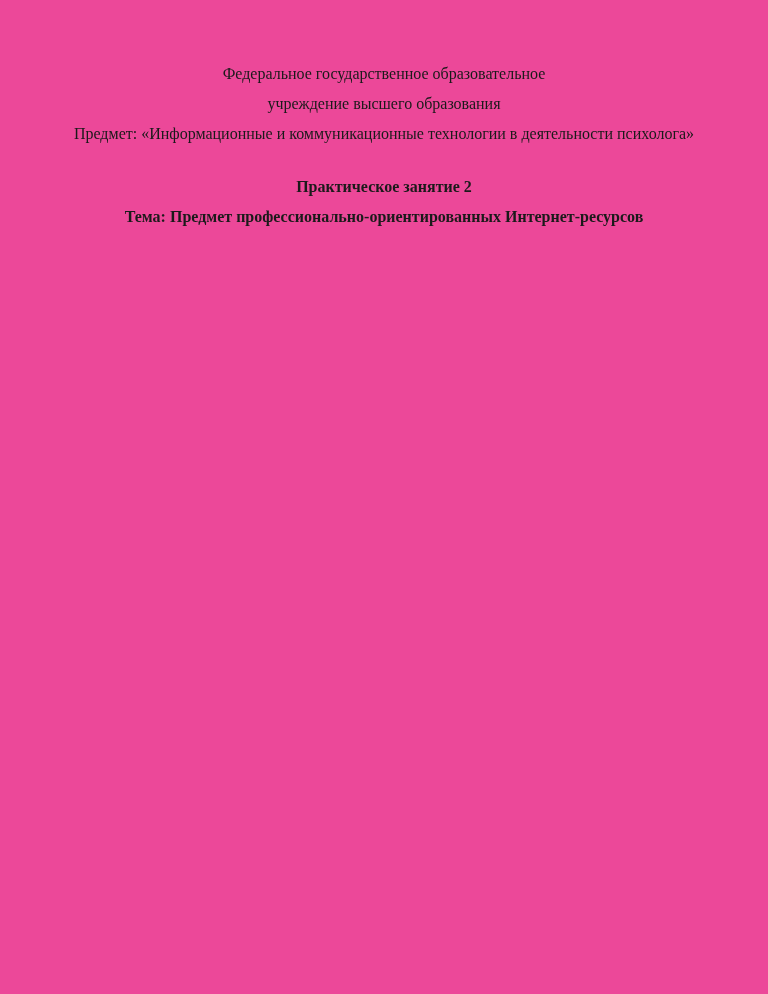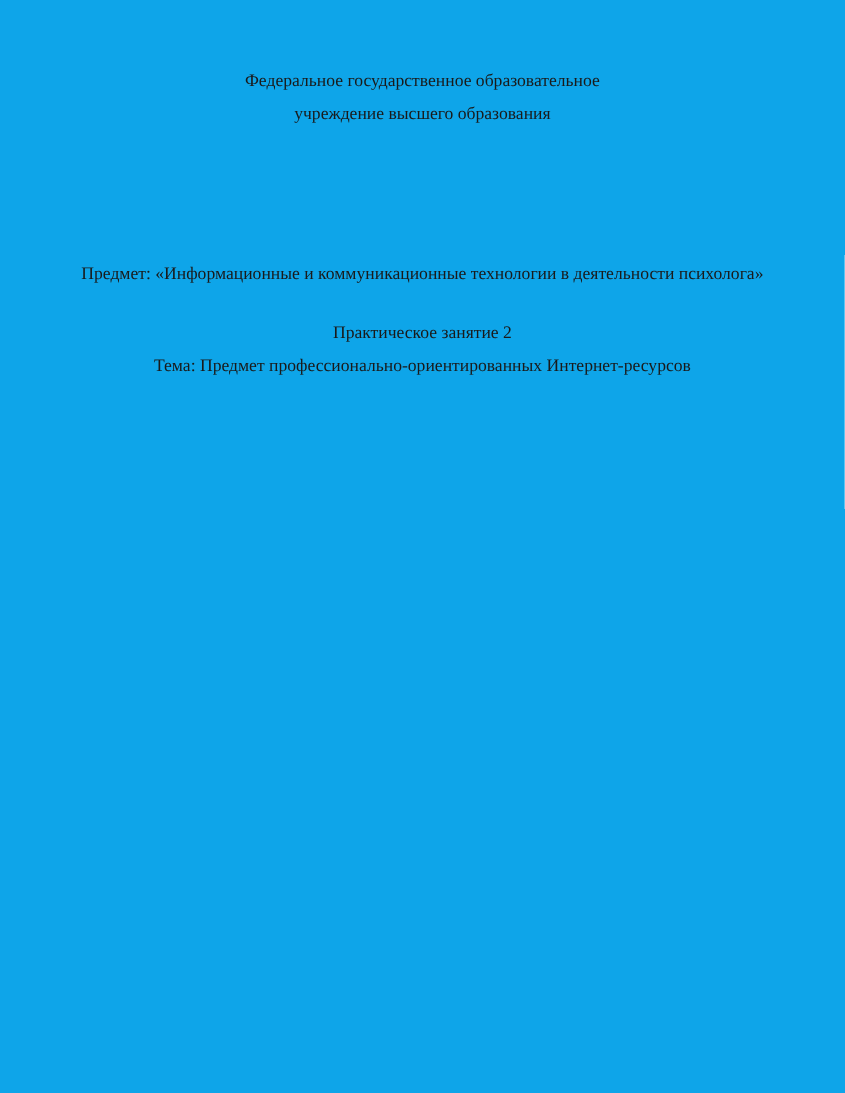--- a/index.html
+++ b/index.html
@@ -5,43 +5,43 @@
   html, body {
     margin: 0;
     padding: 0;
     background: #ffffff;
   }
   .page {
     position: relative;
     width: 768px;
     height: 994px;
     margin: 0 auto;
-    background: #0ea5e9;
+    background: #ec4899;
     color: #1a1a1a;
     font-family: "Liberation Serif", "DejaVu Serif", serif;
     font-size: 16px;
     line-height: 30px;
     text-align: center;
     overflow: hidden;
   }
   .block {
     margin: 0 auto;
   }
   .header-block {
     padding-top: 59px;
     width: 640px;
   }
   .subject-block {
-    margin-top: 116px;
     width: 640px;
     font-family: Liberation Serif, serif;
   }
   .assignment-block {
     margin-top: 23px;
     width: 680px;
+    font-weight: bold;
   }
   .year-block {
     margin-top: 280px;
     width: 200px;
   }
   p {
     margin: 0;
     padding: 0;
   }
 </style>

